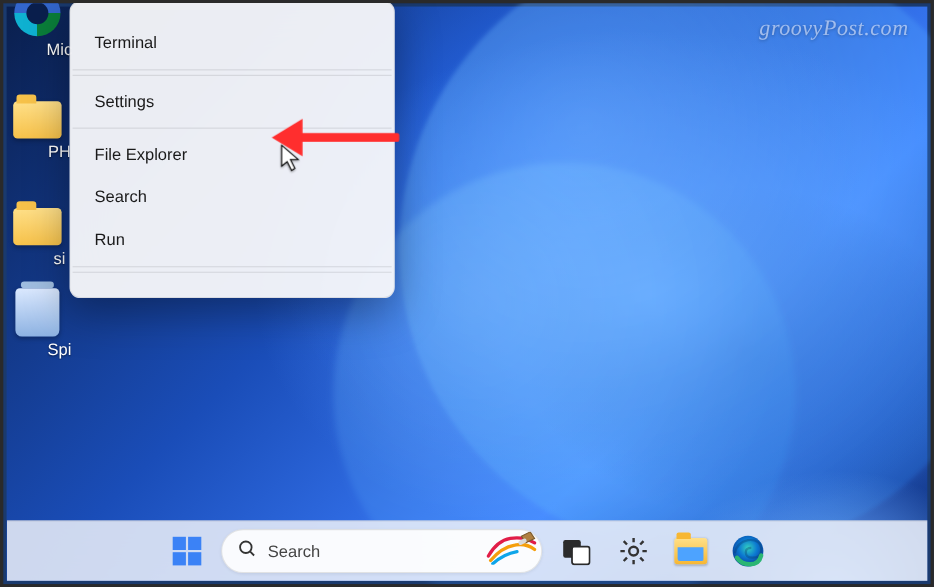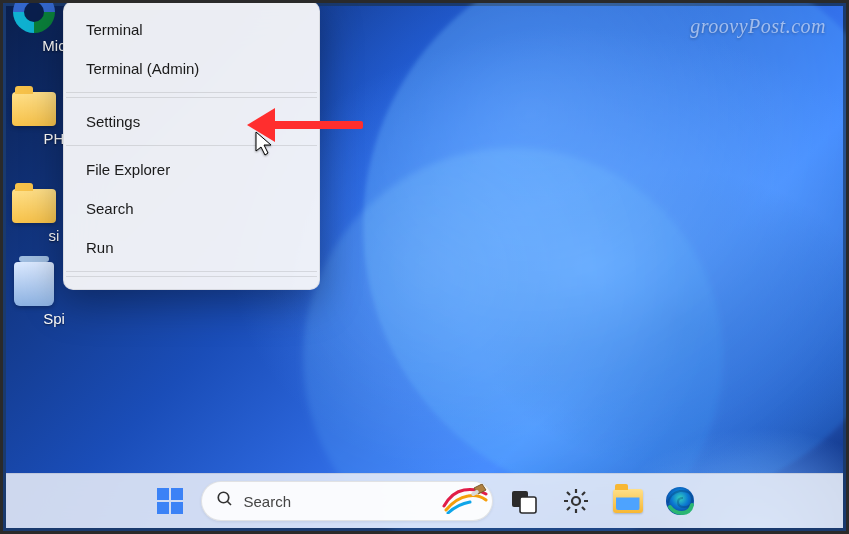--- a/index.html
+++ b/index.html
@@ -41,26 +41,26 @@
     .dicon.edge .circle { width:42px; height:42px; border-radius:50%; background:conic-gradient(#36c 0 25%,#0a7e3a 0 50%,#0fb1d1 0 75%,#36c 0); display:flex; align-items:center; justify-content:center; }
     .dicon.edge .circle::after{content:'';width:20px;height:20px;border-radius:50%;background:#0a1f4d;}
     .dicon .rbin { width:40px;height:44px;background:linear-gradient(#dbe9ff,#8db2e2);border-radius:4px 4px 6px 6px;position:relative;box-shadow:0 2px 4px rgba(0,0,0,.25);}
     .dicon .rbin::before{content:'';position:absolute;top:-6px;left:5px;right:5px;height:6px;background:#9fbde0;border-radius:3px;}
     .dicon.partial { margin-top: -12px; }
 
     .context-menu {
       position: absolute;
       left: 60px;
       top: -2px;
-      width: 257px;
+      width: 296px;
       background: rgba(248, 248, 250, 0.95);
       backdrop-filter: blur(20px);
       border-radius: 10px;
       box-shadow: 0 12px 40px rgba(0,0,0,.35);
-      padding: 8px 0;
+      padding: 18px 0;
       border: 1px solid rgba(0,0,0,.08);
     }
     .menu-item {
       padding: 11px 18px;
       font-size: 15px;
       color: #1a1a1a;
       cursor: default;
       border-radius: 6px;
       margin: 0 4px;
       display: flex;
@@ -139,23 +139,20 @@
     <div class="rbin"></div>
     <span>Spi</span>
   </div>
 </div>
 
 <div class="watermark">groovyPost.com</div>
 
 <div class="context-menu">
   <div class="menu-item">
     <span>Terminal</span>
-  </div>
-  <div class="menu-item">
-    <span>Terminal (Admin)</span>
   </div>
   <div class="menu-sep"></div>
   <div class="menu-sep"></div>
   <div class="menu-item">
     <span>Settings</span>
   </div>
   <div class="menu-sep"></div>
   <div class="menu-item">
     <span>File Explorer</span>
   </div>

